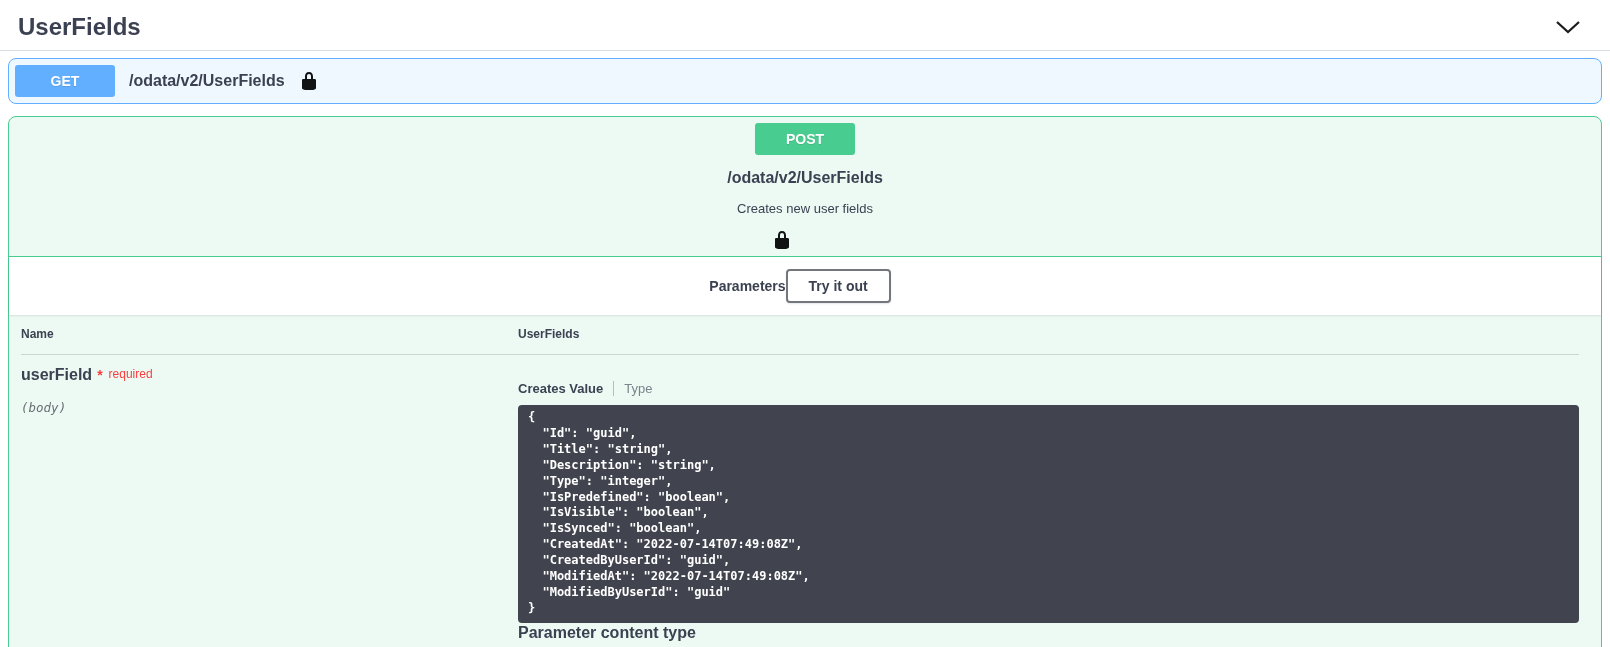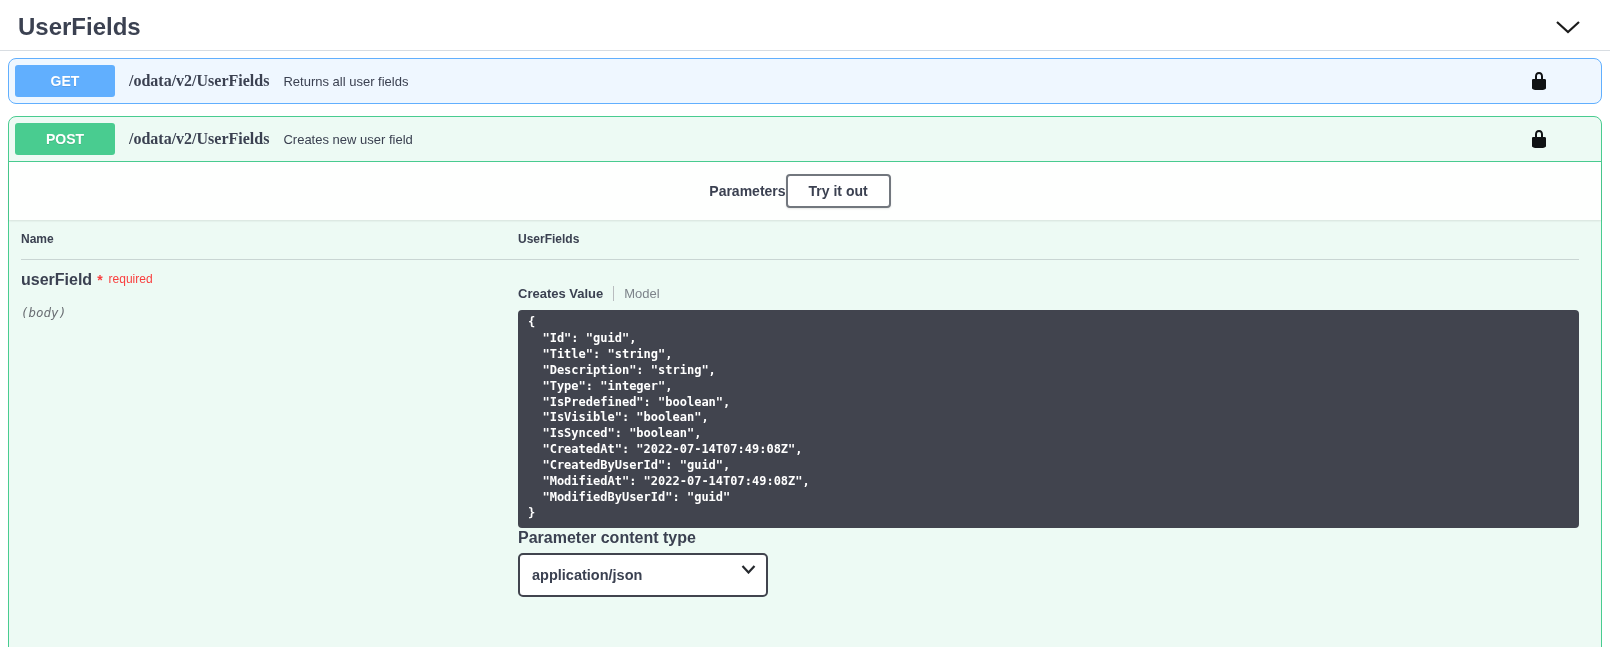--- a/index.html
+++ b/index.html
@@ -18,29 +18,29 @@
     display:flex;align-items:center;justify-content:space-between;
     padding:13px 26px 9px 18px;border-bottom:1px solid #d8dde2;
   }
   .tag-header h3{margin:0;font-size:24px;font-weight:bold;color:var(--text);}
   .collapse-btn{background:none;border:none;padding:4px 2px;cursor:pointer;line-height:0;}
   
   .opblock{margin:7px 8px 0 8px;border-radius:8px;border:1px solid;}
   .opblock.get{background:var(--get_bg);border-color:var(--get);margin-bottom:12px;}
   .opblock.post{background:var(--post_bg);border-color:var(--post);min-height:560px;}
   .opblock-summary{display:flex;align-items:center;gap:14px;padding:6px;cursor:pointer;}
-  .opblock.post .opblock-summary{border-bottom:1px solid var(--post);}
+  .opblock.post .opblock-summary{border-bottom:1px solid var(--post);flex-direction:column;}
   .method{
     width:100px;text-align:center;color:#fff;font-weight:bold;font-size:14px;
     padding:8px 0;border-radius:3px;text-shadow:0 1px 0 rgba(0,0,0,.1);flex:0 0 auto;
   }
   .method.get{background:var(--get);}
   .method.post{background:var(--post);}
   .path{
-    font-family:Liberation Serif, serif;font-weight:bold;font-size:16px;
+    font-family:Liberation Sans, sans-serif;font-weight:bold;font-size:16px;
     color:var(--text);text-decoration:none;flex:0 0 auto;text-align:center;
   }
   .summary-desc{font-size:13px;color:var(--text);flex:1 1 auto;}
   .auth-btn{background:none;border:none;cursor:pointer;padding:0;margin-right:46px;line-height:0;flex:0 0 auto;}
   
   .section-header{
     background:rgba(255,255,255,.9);display:flex;align-items:center;justify-content:center;
     padding:12px 22px 12px 12px;box-shadow:0 1px 2px rgba(0,0,0,.10);
   }
   .section-header h4{margin:0;font-size:14px;font-weight:bold;color:var(--text);}
@@ -92,34 +92,33 @@
     <svg width="28" height="14" viewBox="0 0 28 14">
       <path d="M3 2 L14 12 L25 2" fill="none" stroke="#1b1b1b" stroke-width="2.2"></path>
     </svg>
   </button>
 </div>
 
 <div class="opblock get">
   <div class="opblock-summary">
     <span class="method get">GET</span>
     <a class="path">/odata/v2/UserFields</a>
-    <span class="summary-desc">Returns all user fields</span>
     <button class="auth-btn" aria-label="authorization">
       <svg width="20" height="20" viewBox="0 0 20 20">
         <path fill="#101214" d="M15.8 8H14V5.6C14 2.703 12.665 1 10 1S6 2.703 6 5.6V8H4c-.553 0-1 .646-1 1.199V17c0 .549.428 1.139.951 1.307l1.197.387C5.672 18.861 6.55 19 7.1 19h5.8c.549 0 1.428-.139 1.951-.307l1.196-.387c.524-.167.953-.757.953-1.306V9.199C17 8.646 16.352 8 15.8 8zM12 8H8V5.199C8 3.754 8.797 3 10 3c1.203 0 2 .754 2 2.199V8z"></path>
       </svg>
     </button>
   </div>
 </div>
 
 <div class="opblock post">
   <div class="opblock-summary">
     <span class="method post">POST</span>
     <a class="path">/odata/v2/UserFields</a>
-    <span class="summary-desc">Creates new user field</span>
+    <span class="summary-desc">Creates new user fields</span>
     <button class="auth-btn" aria-label="authorization">
       <svg width="20" height="20" viewBox="0 0 20 20">
         <path fill="#101214" d="M15.8 8H14V5.6C14 2.703 12.665 1 10 1S6 2.703 6 5.6V8H4c-.553 0-1 .646-1 1.199V17c0 .549.428 1.139.951 1.307l1.197.387C5.672 18.861 6.55 19 7.1 19h5.8c.549 0 1.428-.139 1.951-.307l1.196-.387c.524-.167.953-.757.953-1.306V9.199C17 8.646 16.352 8 15.8 8zM12 8H8V5.199C8 3.754 8.797 3 10 3c1.203 0 2 .754 2 2.199V8z"></path>
       </svg>
     </button>
   </div>
 
   <div class="section-header">
     <h4>Parameters</h4>
     <button class="try-btn">Try it out</button>
@@ -135,21 +134,21 @@
 
       <div class="col-name">
         <span class="param-name">userField</span><span class="star">*</span><span class="required-label">required</span>
         <div class="param-in">(body)</div>
       </div>
 
       <div class="col-desc">
         <div class="model-tabs">
           <span class="tab-example">Creates Value</span>
           <span class="tab-sep"></span>
-          <span class="tab-model">Model</span>
+          <span class="tab-model">Type</span>
         </div>
         <pre class="example-pre">{
   "Id": "guid",
   "Title": "string",
   "Description": "string",
   "Type": "integer",
   "IsPredefined": "boolean",
   "IsVisible": "boolean",
   "IsSynced": "boolean",
   "CreatedAt": "2022-07-14T07:49:08Z",

